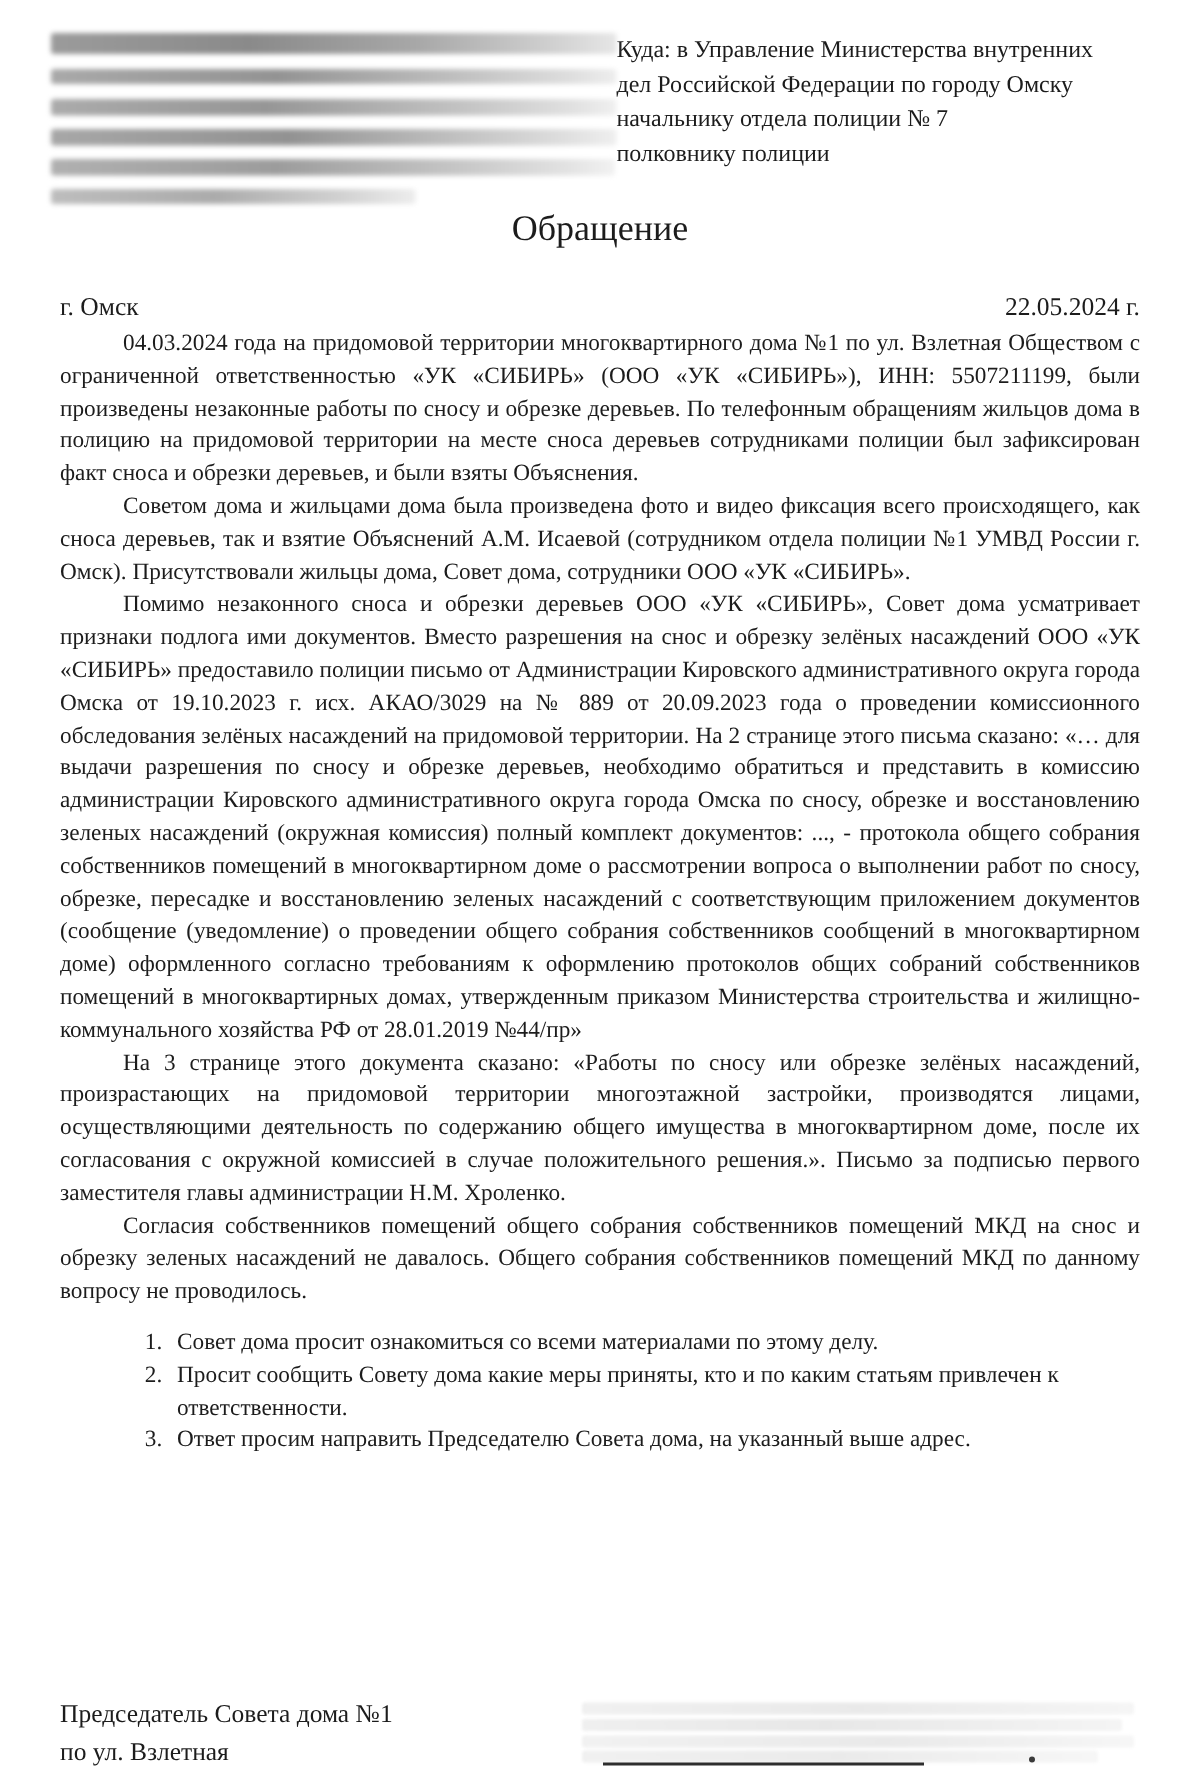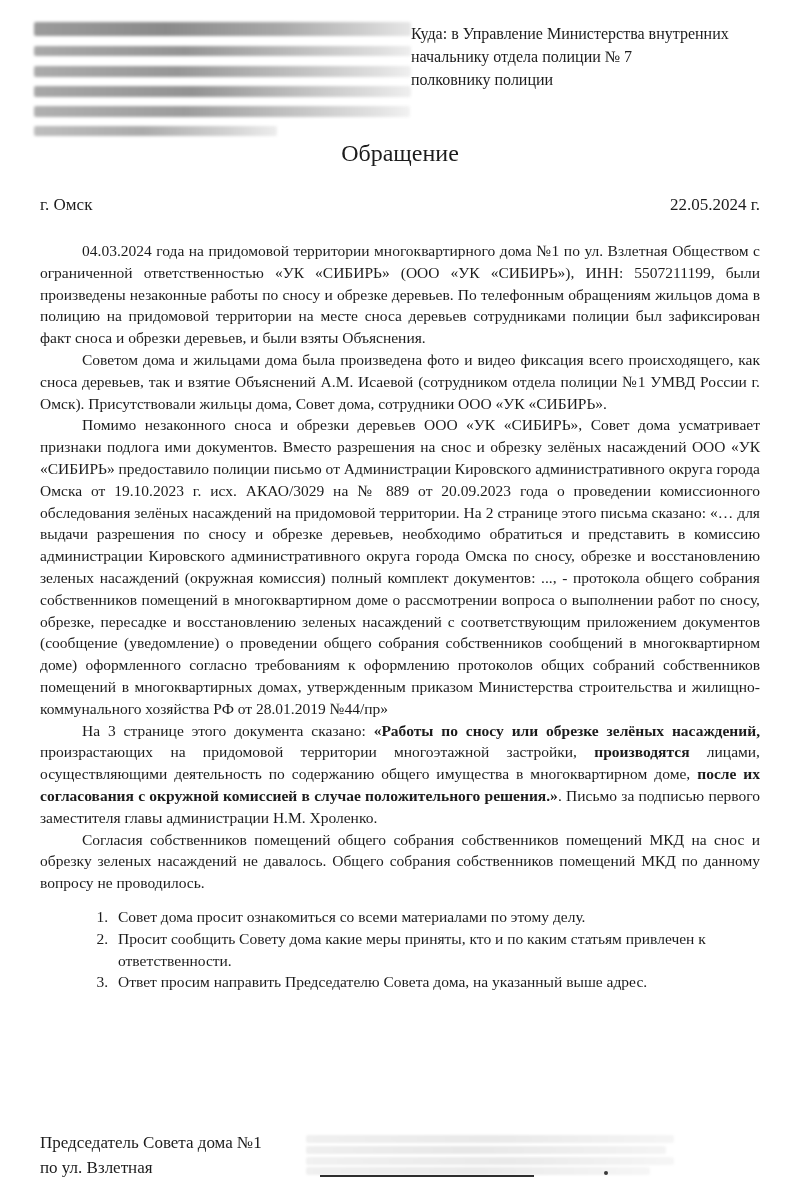--- a/index.html
+++ b/index.html
@@ -23,30 +23,30 @@
   .rbar.b4{top:64px;height:11px;width:377px;background:linear-gradient(90deg,#a7a7a7,#929292 42%,#bebebe 70%,#dddddd 90%,#efefef);}
   .rbar.b5{top:84px;height:11px;width:376px;background:linear-gradient(90deg,#b0b0b0,#9c9c9c 40%,#c6c6c6 72%,#e3e3e3 92%,#f2f2f2);}
   .rbar.b6{top:104px;height:10px;width:243px;background:linear-gradient(90deg,#bdbdbd,#ababab 45%,#d2d2d2 80%,#ededed);}
   .recipient{width:352px;font-size:16px;line-height:23px;flex:none;}
 
   
   .doc-title{text-align:center;font-size:24px;}
   .dateline{display:flex;justify-content:space-between;font-size:17px;margin-top:28px;}
 
   
-  .body-text{margin-top:25px;}
+  .body-text{margin-top:3px;}
   .body-text p{margin:0;font-size:15.5px;line-height:21.8px;text-align:justify;text-indent:42px;}
-  .body-text b{font-weight:bold;}
+  .body-text b{font-weight:normal;}
 
   
   ol.requests{margin:12px 0 0 0;padding-left:72px;font-size:15.5px;line-height:21.8px;font-family:Liberation Serif, serif;}
   ol.requests li{padding-left:6px;text-align:left;}
 
   
-  .footer{position:absolute;top:1130px;left:40px;width:720px;display:flex;align-items:flex-start;gap:44px;}
+  .footer{position:absolute;top:1130px;left:40px;width:720px;display:flex;justify-content:space-between;align-items:flex-start;gap:44px;}
   .signer{font-size:17px;line-height:25px;}
   .sig-area{position:relative;width:372px;height:56px;margin-top:2px;flex:none;}
   .sbar{position:absolute;left:0;border-radius:2px;filter:blur(1px);}
   .sbar.s1{top:3px;height:8px;width:368px;background:linear-gradient(90deg,#f0f0f0,#e9e9e9 50%,#f5f5f5);}
   .sbar.s2{top:14px;height:8px;width:360px;background:linear-gradient(90deg,#efefef,#e7e7e7 45%,#f4f4f4);}
   .sbar.s3{top:25px;height:8px;width:368px;background:linear-gradient(90deg,#f1f1f1,#e9e9e9 55%,#f6f6f6);}
   .sbar.s4{top:35px;height:8px;width:344px;background:linear-gradient(90deg,#f0f0f0,#eaeaea 50%,#f6f6f6);}
   .sig-line{position:absolute;top:43px;left:14px;width:214px;height:0;border-top:2px solid #2e2e2e;}
   .sig-dot{position:absolute;top:39px;left:298px;width:4px;height:4px;background:#3a3a3a;border-radius:50%;}
 </style>
@@ -59,20 +59,21 @@
     <div class="redactions">
       <div class="rbar b1"></div>
       <div class="rbar b2"></div>
       <div class="rbar b3"></div>
       <div class="rbar b4"></div>
       <div class="rbar b5"></div>
       <div class="rbar b6"></div>
     </div>
     <div class="recipient">
       <div>Куда: в Управление Министерства внутренних</div>
+      <div>дел Российской Федерации по городу Омску</div>
       <div>начальнику отдела полиции № 7</div>
       <div>полковнику полиции</div>
     </div>
   </div>
 
   <div class="doc-title">Обращение</div>
 
   <div class="dateline">
     <span>г. Омск</span>
     <span>22.05.2024 г.</span>

